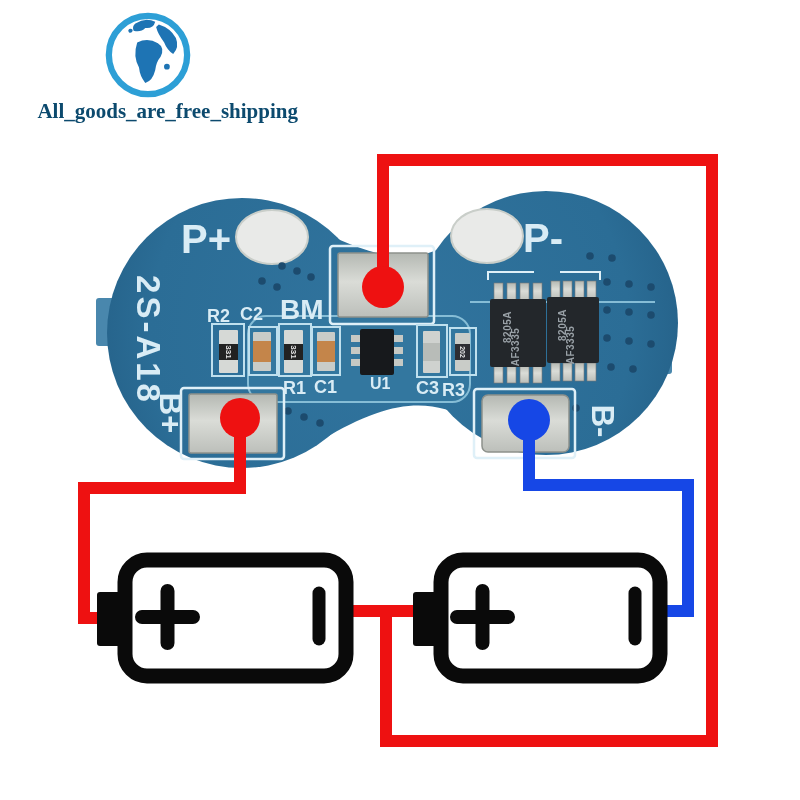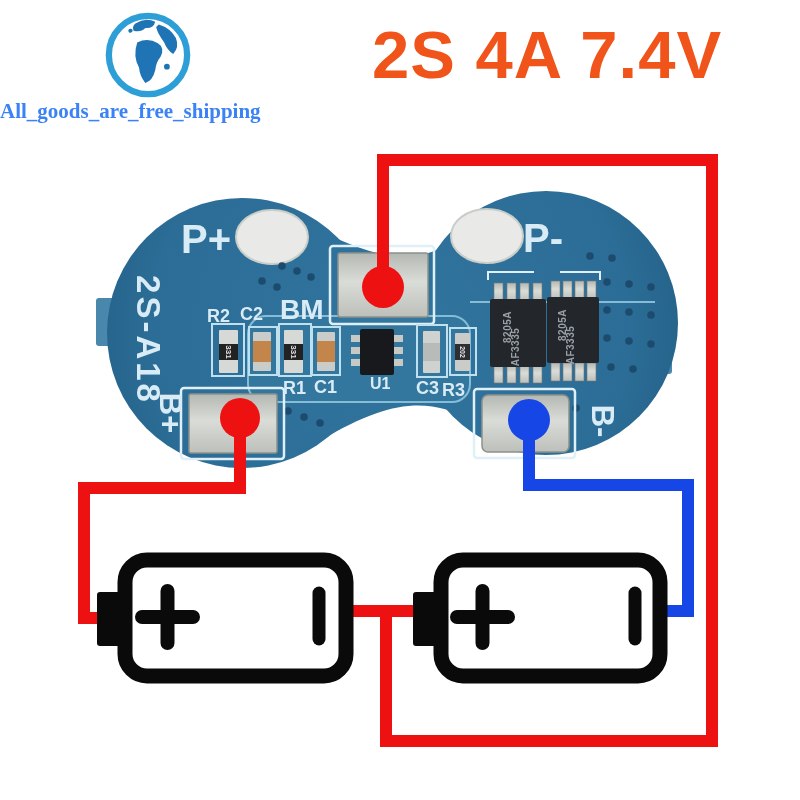--- a/index.html
+++ b/index.html
@@ -1,22 +1,22 @@
 <!DOCTYPE html>
 <html><head>
 <meta charset="utf-8">
 <style>
   html,body{margin:0;padding:0;background:#ffffff;}
   #stage{position:relative;width:800px;height:800px;background:#ffffff;overflow:hidden;
          font-family:"Liberation Sans",sans-serif;}
   #diagram{position:absolute;left:0;top:0;}
   .logo-wrap{position:absolute;left:103px;top:10px;width:90px;height:90px;}
-  .logo-text{position:absolute;left:0px;top:99px;width:298px;text-align:left;
+  .logo-text{position:absolute;left:0px;top:99px;width:298px;text-align:right;
              font-family:"Liberation Serif",serif;font-weight:bold;font-size:21px;
-             color:#3b82f6;letter-spacing:0px;white-space:nowrap;}
+             color:#0c4a6e;letter-spacing:0px;white-space:nowrap;}
   .title{position:absolute;left:372px;top:16px;width:420px;
          font-family:"Liberation Sans",sans-serif;font-weight:bold;font-size:67px;
          color:#f0541a;letter-spacing:1px;white-space:nowrap;}
   svg text{font-family:"Liberation Sans",sans-serif;}
   .silk{fill:#d9ecf5;font-weight:bold;}
   .silk-sm{fill:#d9ecf5;font-weight:bold;}
   .chipmark{fill:#99a1a7;font-weight:bold;letter-spacing:0.5px;}
   .rescode{fill:#e6e6e6;font-weight:bold;}
 </style>
 </head>
@@ -30,21 +30,20 @@
       <g fill="#1e74b4">
         <path d="M36 15 Q47 8 58 13 Q56 21 47 20 Q42 25 34 23 Q32 18 36 15 Z"></path>
         <path d="M29 21 q4 -1 4 2 q-1 3 -4 2 q-2 -2 0 -4 Z"></path>
         <path d="M38 36 Q50 30 61 37 Q69 42 64 52 Q59 58 58 67 Q55 79 47 81 Q41 74 40 64 Q33 51 38 36 Z"></path>
         <path d="M62 16 Q75 20 81 31 Q85 41 78 49 Q71 44 68 36 Q61 27 59 19 Z"></path>
         <circle cx="71" cy="63" r="3.2"></circle>
       </g>
     </svg>
   </div>
   <div class="logo-text">All_goods_are_free_shipping</div>
-  <div class="title">2S 4A 7.4V</div>
 
   <svg id="diagram" width="800" height="800" viewBox="0 0 800 800">
     <defs>
       <radialGradient id="boardGrad" gradientUnits="userSpaceOnUse" cx="390" cy="330" r="320">
         <stop offset="0" stop-color="#31749e"></stop>
         <stop offset="0.75" stop-color="#2b6d96"></stop>
         <stop offset="1" stop-color="#235e85"></stop>
       </radialGradient>
       <linearGradient id="metal" x1="0" y1="0" x2="0" y2="1">
         <stop offset="0" stop-color="#b4b8b2"></stop>

